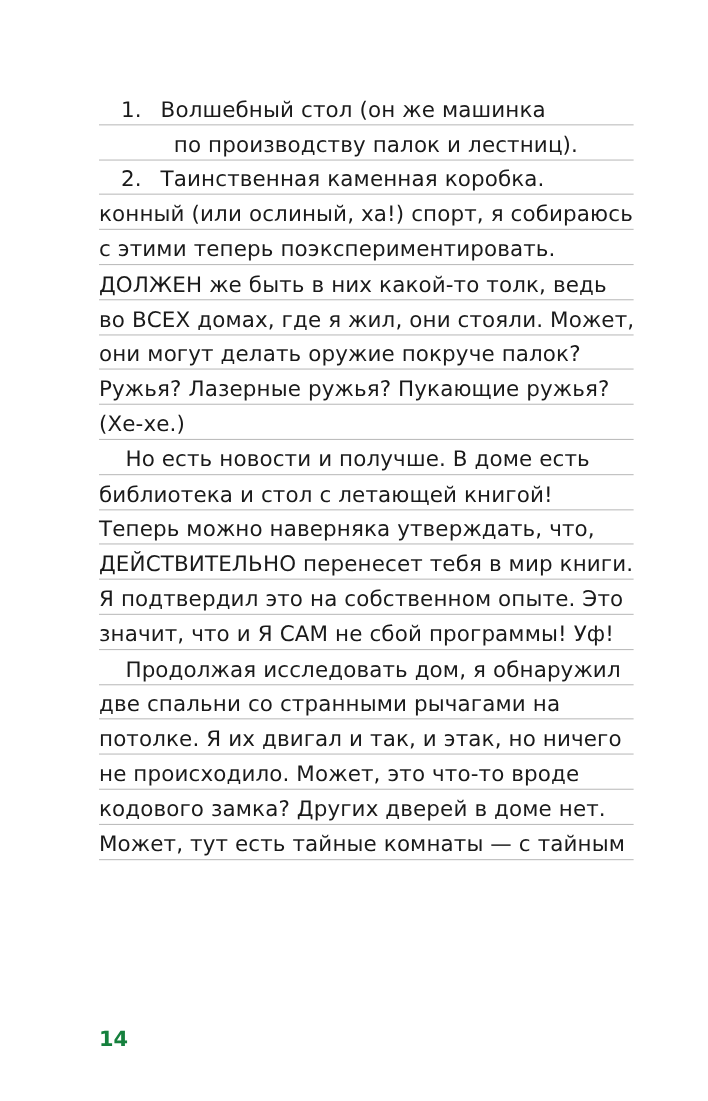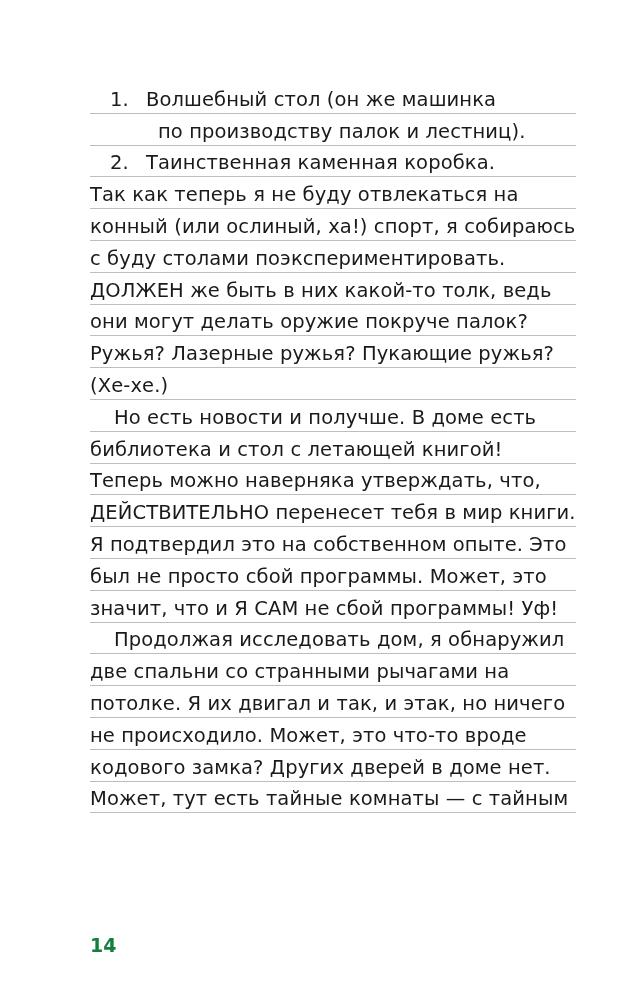--- a/index.html
+++ b/index.html
@@ -33,30 +33,30 @@
     <div class="line indent1">
       <span class="txt"><span class="num">1.</span><span>Волшебный стол (он же машинка</span></span>
     </div>
     <div class="line indent2">
       <span class="txt">по производству палок и лестниц).</span>
     </div>
     <div class="line indent1">
       <span class="txt"><span class="num">2.</span><span>Таинственная каменная коробка.</span></span>
     </div>
     <div class="line">
-        <span class="txt">Так как теперь я не буду отвлекаться на</span>
-      </div>
-    <div class="line">
         <span class="txt">конный (или ослиный, ха!) спорт, я собираюсь</span>
       </div>
     <div class="line">
-        <span class="txt">с буду столами поэкспериментировать.</span>
+        <span class="txt">с этими теперь поэкспериментировать.</span>
       </div>
     <div class="line">
         <span class="txt">ДОЛЖЕН же быть в них какой-то толк, ведь</span>
+      </div>
+    <div class="line">
+        <span class="txt">во ВСЕХ домах, где я жил, они стояли. Может,</span>
       </div>
     <div class="line">
         <span class="txt">они могут делать оружие покруче палок?</span>
       </div>
     <div class="line">
         <span class="txt">Ружья? Лазерные ружья? Пукающие ружья?</span>
       </div>
     <div class="line">
         <span class="txt">(Хе-хе.)</span>
       </div>
@@ -67,23 +67,20 @@
         <span class="txt">библиотека и стол с летающей книгой!</span>
       </div>
     <div class="line">
         <span class="txt">Теперь можно наверняка утверждать, что,</span>
       </div>
     <div class="line">
         <span class="txt">ДЕЙСТВИТЕЛЬНО перенесет тебя в мир книги.</span>
       </div>
     <div class="line">
         <span class="txt">Я подтвердил это на собственном опыте. Это</span>
-      </div>
-    <div class="line">
-        <span class="txt">был не просто сбой программы. Может, это</span>
       </div>
     <div class="line">
         <span class="txt">значит, что и Я САМ не сбой программы! Уф!</span>
       </div>
     <div class="line indentp">
         <span class="txt">Продолжая исследовать дом, я обнаружил</span>
       </div>
     <div class="line">
         <span class="txt">две спальни со странными рычагами на</span>
       </div>

